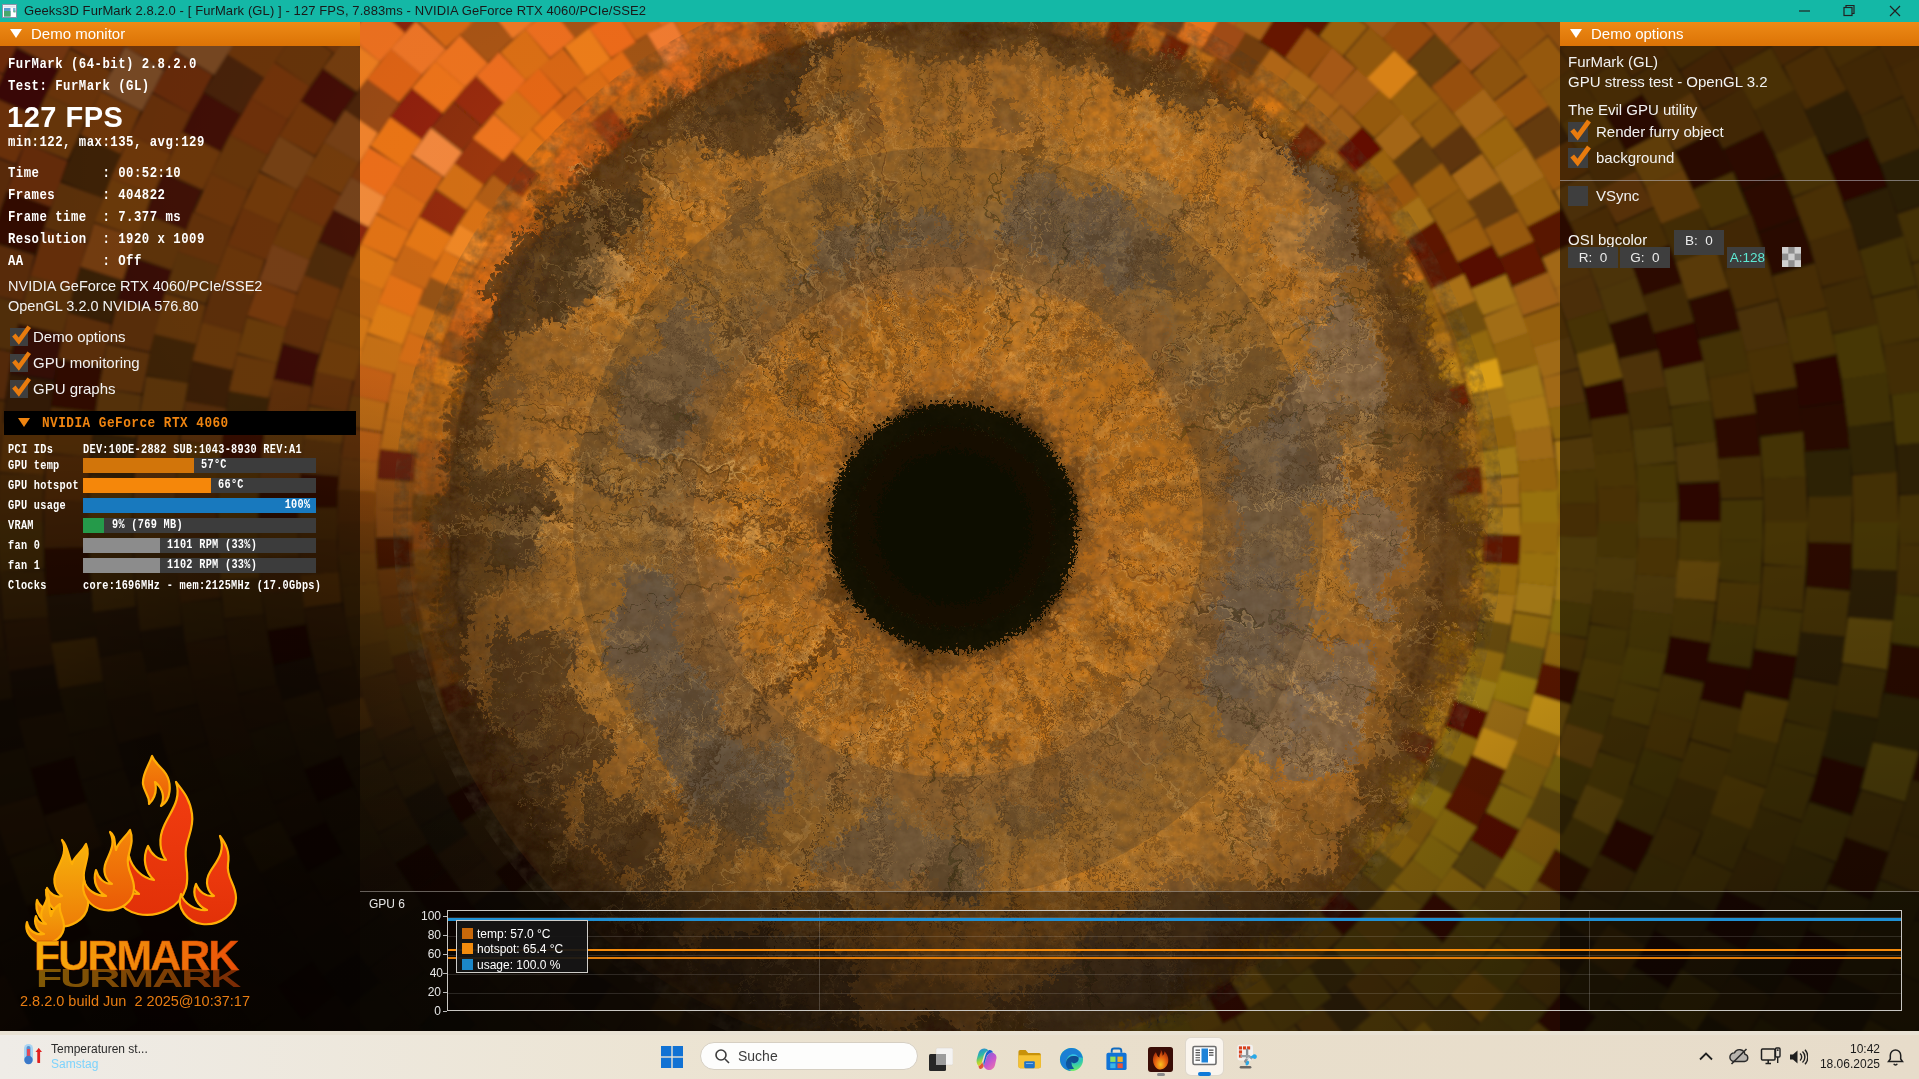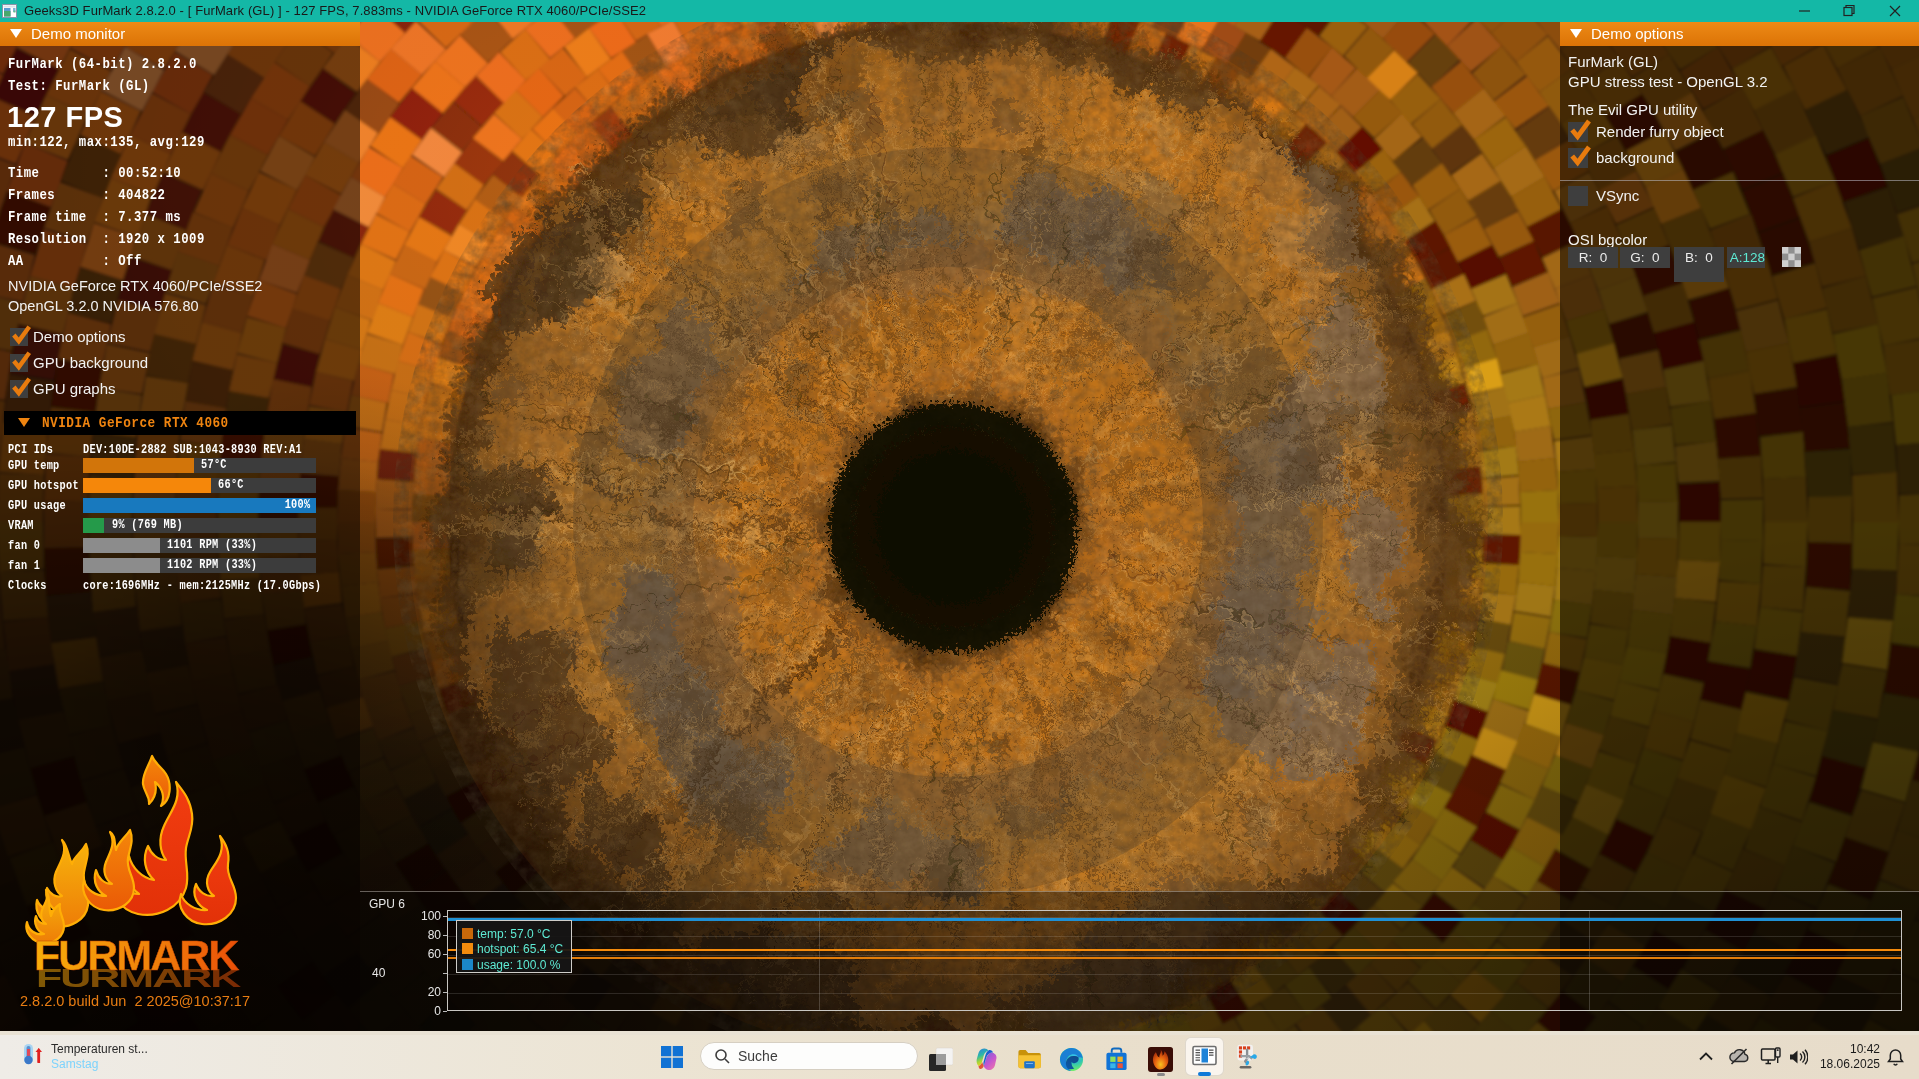--- a/index.html
+++ b/index.html
@@ -30,22 +30,22 @@
  transform-origin:0 0;white-space:pre}
 #graphov{left:360px;top:891px;width:1559px;height:140px;background:rgba(8,5,2,0.42);
  border-top:1px solid rgba(210,205,195,0.45)}
 .glabel{position:absolute;color:#e6e6e6;font-size:12px}
 #plot{position:absolute;left:87px;top:17.5px;width:1455px;height:101.5px;
  border:1px solid #c8c6c2;background:rgba(10,8,4,0.18)}
 .hgrid{position:absolute;left:0;width:100%;height:1px;background:rgba(255,255,255,0.13)}
 .vgrid{position:absolute;top:0;width:1px;height:100%;background:rgba(255,255,255,0.18)}
 .tick{position:absolute;width:4px;height:1px;background:#bbb}
 .series{position:absolute;left:0;width:100%;}
-#legend{position:absolute;left:96px;top:28px;font-size:12px;width:116px;height:53px;
- background:rgba(22,22,22,0.93);border:1px solid #cfcdc9;color:#5eead4;font-size:12px}
+#legend{position:absolute;left:96px;top:28px;font-size:12px;width:132px;height:53px;
+ background:rgba(22,22,22,0.93);border:1px solid #cfcdc9;color:#ffffff;font-size:12px}
 .leg{position:absolute;left:5px;height:11px}
 .leg i{display:inline-block;width:11px;height:11px;margin-right:4px;vertical-align:-1px}
 #botstrip{left:0;top:1031px;width:1919px;height:4px;background:#e9e2d4}
 #taskbar{left:0;top:1035px;width:1919px;height:44px;
  background:linear-gradient(90deg,#efece7 0%,#ece4d3 35%,#e9dfcc 55%,#e7dcca 100%)}
 .tbico{position:absolute;top:1047px;width:25px;height:25px}
 #search{position:absolute;left:700px;top:1042px;width:218px;height:28px;
  border-radius:14px;background:#fdfdfc;border:1px solid #d6cfc2;color:#3c3c3c;
  font-size:14px}
 .clock{position:absolute;font-size:12px;color:#1a1a1a;text-align:right}
@@ -1838,21 +1838,21 @@
         <svg width="22" height="22" viewBox="0 0 20 20">
           <path d="M3.5 10 L8 15.5 L17.5 2.5" fill="none" stroke="#e87b0e" stroke-width="4"></path>
         </svg>
       </div>
       <div class="cblbl" style="left:33px;top:306px">Demo options</div>
       <div class="cb" style="left:10px;top:332px;width:18px;height:18px">
         <svg width="22" height="22" viewBox="0 0 20 20">
           <path d="M3.5 10 L8 15.5 L17.5 2.5" fill="none" stroke="#e87b0e" stroke-width="4"></path>
         </svg>
       </div>
-      <div class="cblbl" style="left:33px;top:332px">GPU background</div>
+      <div class="cblbl" style="left:33px;top:332px">GPU monitoring</div>
       <div class="cb" style="left:10px;top:358px;width:18px;height:18px">
         <svg width="22" height="22" viewBox="0 0 20 20">
           <path d="M3.5 10 L8 15.5 L17.5 2.5" fill="none" stroke="#e87b0e" stroke-width="4"></path>
         </svg>
       </div>
       <div class="cblbl" style="left:33px;top:358px">GPU graphs</div>
       <div class="abs" style="left:4px;top:389px;width:352px;height:24px;background:#000">
         <div style="position:absolute;left:14px;top:7px;width:0;height:0;border-left:6px solid transparent;border-right:6px solid transparent;border-top:9px solid #ef8410"></div>
         <div class="mono" style="position:absolute;left:38px;top:3px;font-size:15.5px;letter-spacing:0.6px;color:#ef8410">NVIDIA GeForce RTX 4060</div>
       </div>
@@ -1966,21 +1966,21 @@
           <path d="M3.5 10 L8 15.5 L17.5 2.5" fill="none" stroke="#e87b0e" stroke-width="4"></path>
         </svg>
       </div>
       <div class="abs" style="left:36px;top:127px;font-size:15px;color:#f2f2f2;">background</div>
       <div class="abs" style="left:0;top:158px;width:359px;height:1px;background:rgba(190,190,200,0.55)"></div>
       <div class="cb" style="left:8px;top:164px;width:20px;height:20px"></div>
       <div class="abs" style="left:36px;top:165px;font-size:15px;color:#f2f2f2;">VSync</div>
       <div class="abs" style="left:8px;top:209px;font-size:15px;color:#f2f2f2;">OSI bgcolor</div>
       <div class="abs" style="left:8px;top:225px;width:50px;height:21px;background:#3e3e3e;color:#ebebeb;font-size:13.5px;text-align:center;line-height:21px">R:&nbsp;&nbsp;0</div>
       <div class="abs" style="left:60px;top:225px;width:50px;height:21px;background:#3e3e3e;color:#ebebeb;font-size:13.5px;text-align:center;line-height:21px">G:&nbsp;&nbsp;0</div>
-      <div class="abs" style="left:114px;top:225px;width:50px;height:35px;background:#3e3e3e;color:#ebebeb;font-size:13.5px;text-align:center;line-height:21px">B:&nbsp;&nbsp;0</div>
+      <div class="abs" style="left:114px;top:208px;width:50px;height:25px;background:#3e3e3e;color:#ebebeb;font-size:13.5px;text-align:center;line-height:21px">B:&nbsp;&nbsp;0</div>
       <div class="abs" style="left:167px;top:225px;width:38px;height:21px;background:#3e3e3e;color:#5eead4;font-size:13.5px;text-align:right;line-height:21px">A:128</div>
       <svg class="abs" style="left:222px;top:225px" width="19" height="20">
 <rect width="19" height="20" fill="#8f8f8f"></rect>
 <rect x="0" y="0" width="6.3" height="6.6" fill="#cfcfcf"></rect>
         <rect x="12.6" y="0" width="6.4" height="6.6" fill="#cfcfcf"></rect>
 <rect x="6.3" y="6.6" width="6.3" height="6.6" fill="#cfcfcf"></rect>
 <rect x="0" y="13.2" width="6.3" height="6.8" fill="#cfcfcf"></rect>
         <rect x="12.6" y="13.2" width="6.4" height="6.8" fill="#cfcfcf"></rect>
 </svg>
     </div>
@@ -1995,21 +1995,21 @@
         <div class="vgrid" style="left:371px"></div>
         <div class="vgrid" style="left:1141px"></div>
         <div class="series" style="top:7.7px;height:2.4px;background:#1f90d4"></div>
         <div class="series" style="top:38.3px;height:2.2px;background:#f58b0c"></div>
         <div class="series" style="top:46.5px;height:2.2px;background:#e27d0a"></div>
       </div>
       <div class="glabel" style="left:0;top:112.0px;width:81px;text-align:right">0</div>
       <div class="tick" style="left:83px;top:119.0px"></div>
       <div class="glabel" style="left:0;top:92.9px;width:81px;text-align:right">20</div>
       <div class="tick" style="left:83px;top:99.9px"></div>
-      <div class="glabel" style="left:12px;top:73.8px;width:81px;">40</div>
+      <div class="glabel" style="left:2px;top:73.8px;width:81px;text-align:right">40</div>
       <div class="tick" style="left:83px;top:80.8px"></div>
       <div class="glabel" style="left:0;top:54.7px;width:81px;text-align:right">60</div>
       <div class="tick" style="left:83px;top:61.7px"></div>
       <div class="glabel" style="left:0;top:35.6px;width:81px;text-align:right">80</div>
       <div class="tick" style="left:83px;top:42.6px"></div>
       <div class="glabel" style="left:0;top:16.5px;width:81px;text-align:right">100</div>
       <div class="tick" style="left:83px;top:23.5px"></div>
       <div id="legend">
         <div class="leg" style="top:6px"><i style="background:#c8680a"></i>temp: 57.0 °C</div>
         <div class="leg" style="top:21px"><i style="background:#f28b0d"></i>hotspot: 65.4 °C</div>

